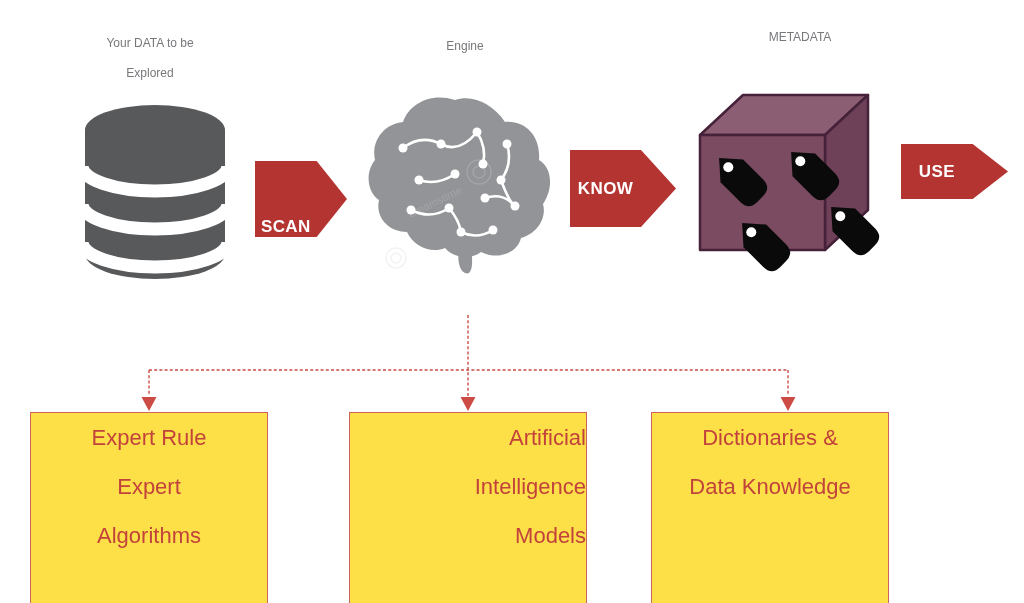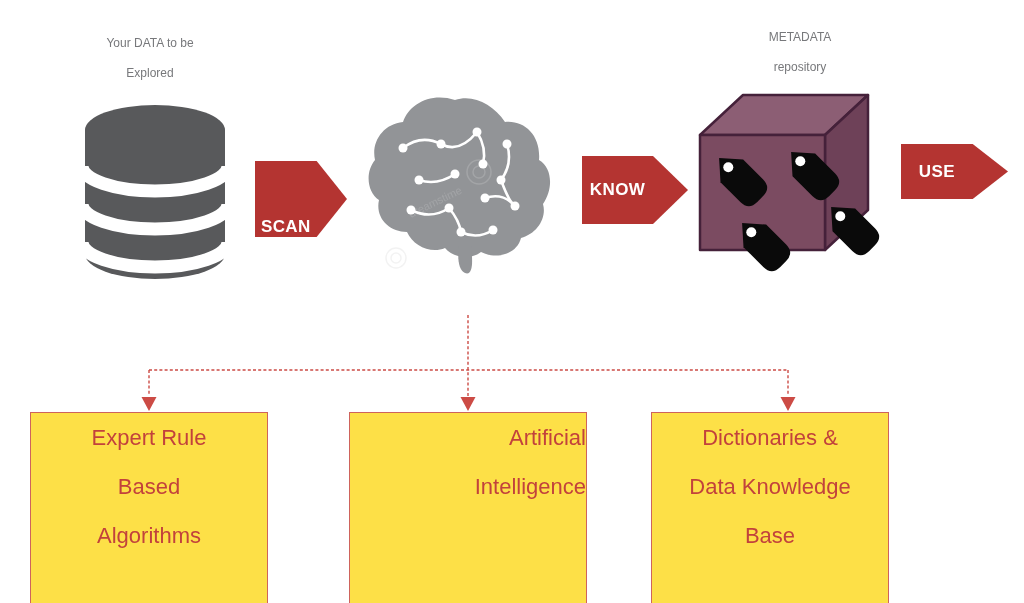--- a/index.html
+++ b/index.html
@@ -52,24 +52,24 @@
 </head>
 <body>
 
 <div class="canvas">
 
   <div class="stage-title" style="left:20px;top:28px;">
     <div>Your DATA to be</div>
     <div>Explored</div>
   </div>
   <div class="stage-title" style="left:335px;top:31px;">
+    <div>Engine</div>
   </div>
   <div class="stage-title" style="left:670px;top:22px;">
     <div>METADATA</div>
-    <div>repository</div>
   </div>
 
   <svg class="icon-abs" style="left:81px;top:102px;" width="148" height="180" viewBox="0 0 148 180">
     <path class="db-body" d="M4,28 A70,25 0 0 1 144,28 L144,152 A70,25 0 0 1 4,152 Z"></path>
     <path class="db-gap" d="M1,64 A73,25 0 0 0 147,64"></path>
     <path class="db-gap" d="M1,102 A73,25 0 0 0 147,102"></path>
     <path class="db-gap" d="M1,140 A73,25 0 0 0 147,140"></path>
   </svg>
 
   <svg class="icon-abs" style="left:363px;top:90px;" width="200" height="190" viewBox="0 0 200 190">
@@ -127,45 +127,45 @@
     </g>
     <g transform="translate(161,132) rotate(45)">
       <path class="tag" d="M-14,0 L4,-16 H32 Q44,-16 44,-4 V4 Q44,16 32,16 H4 Z"></path>
       <circle class="tag-hole" cx="-1" cy="0" r="5"></circle>
     </g>
   </svg>
 
   <div class="flow-arrow" style="left:255px;top:161px;width:92px;height:76px;align-items:flex-end;">
     <span>SCAN</span>
   </div>
-  <div class="flow-arrow" style="left:570px;top:156px;width:106px;height:68px;margin-left:12px;">
+  <div class="flow-arrow" style="left:570px;top:150px;width:106px;height:77px;">
     <span>KNOW</span>
   </div>
   <div class="flow-arrow" style="left:901px;top:144px;width:107px;height:55px;">
     <span>USE</span>
   </div>
 
   <svg class="connectors" width="1024" height="603" viewBox="0 0 1024 603">
     <path class="dash" d="M468,315 V396"></path>
     <path class="dash" d="M149,370 H788"></path>
     <path class="dash" d="M149,370 V396"></path>
     <path class="dash" d="M788,370 V396"></path>
     <path class="ah" d="M141.5,397 h15 L149,411 Z"></path>
     <path class="ah" d="M460.5,397 h15 L468,411 Z"></path>
     <path class="ah" d="M780.5,397 h15 L788,411 Z"></path>
   </svg>
 
   <div class="source-box" style="left:30px;top:412px;">
     <div>Expert Rule</div>
-    <div>Based</div>
+    <div>Expert</div>
     <div>Algorithms</div>
   </div>
   <div class="source-box" style="left:349px;top:412px;text-align:right;">
     <div>Artificial</div>
     <div>Intelligence</div>
+    <div>Models</div>
   </div>
   <div class="source-box" style="left:651px;top:412px;">
     <div>Dictionaries &amp;</div>
     <div>Data Knowledge</div>
-    <div>Base</div>
   </div>
 
 </div>
 
 </body></html>

